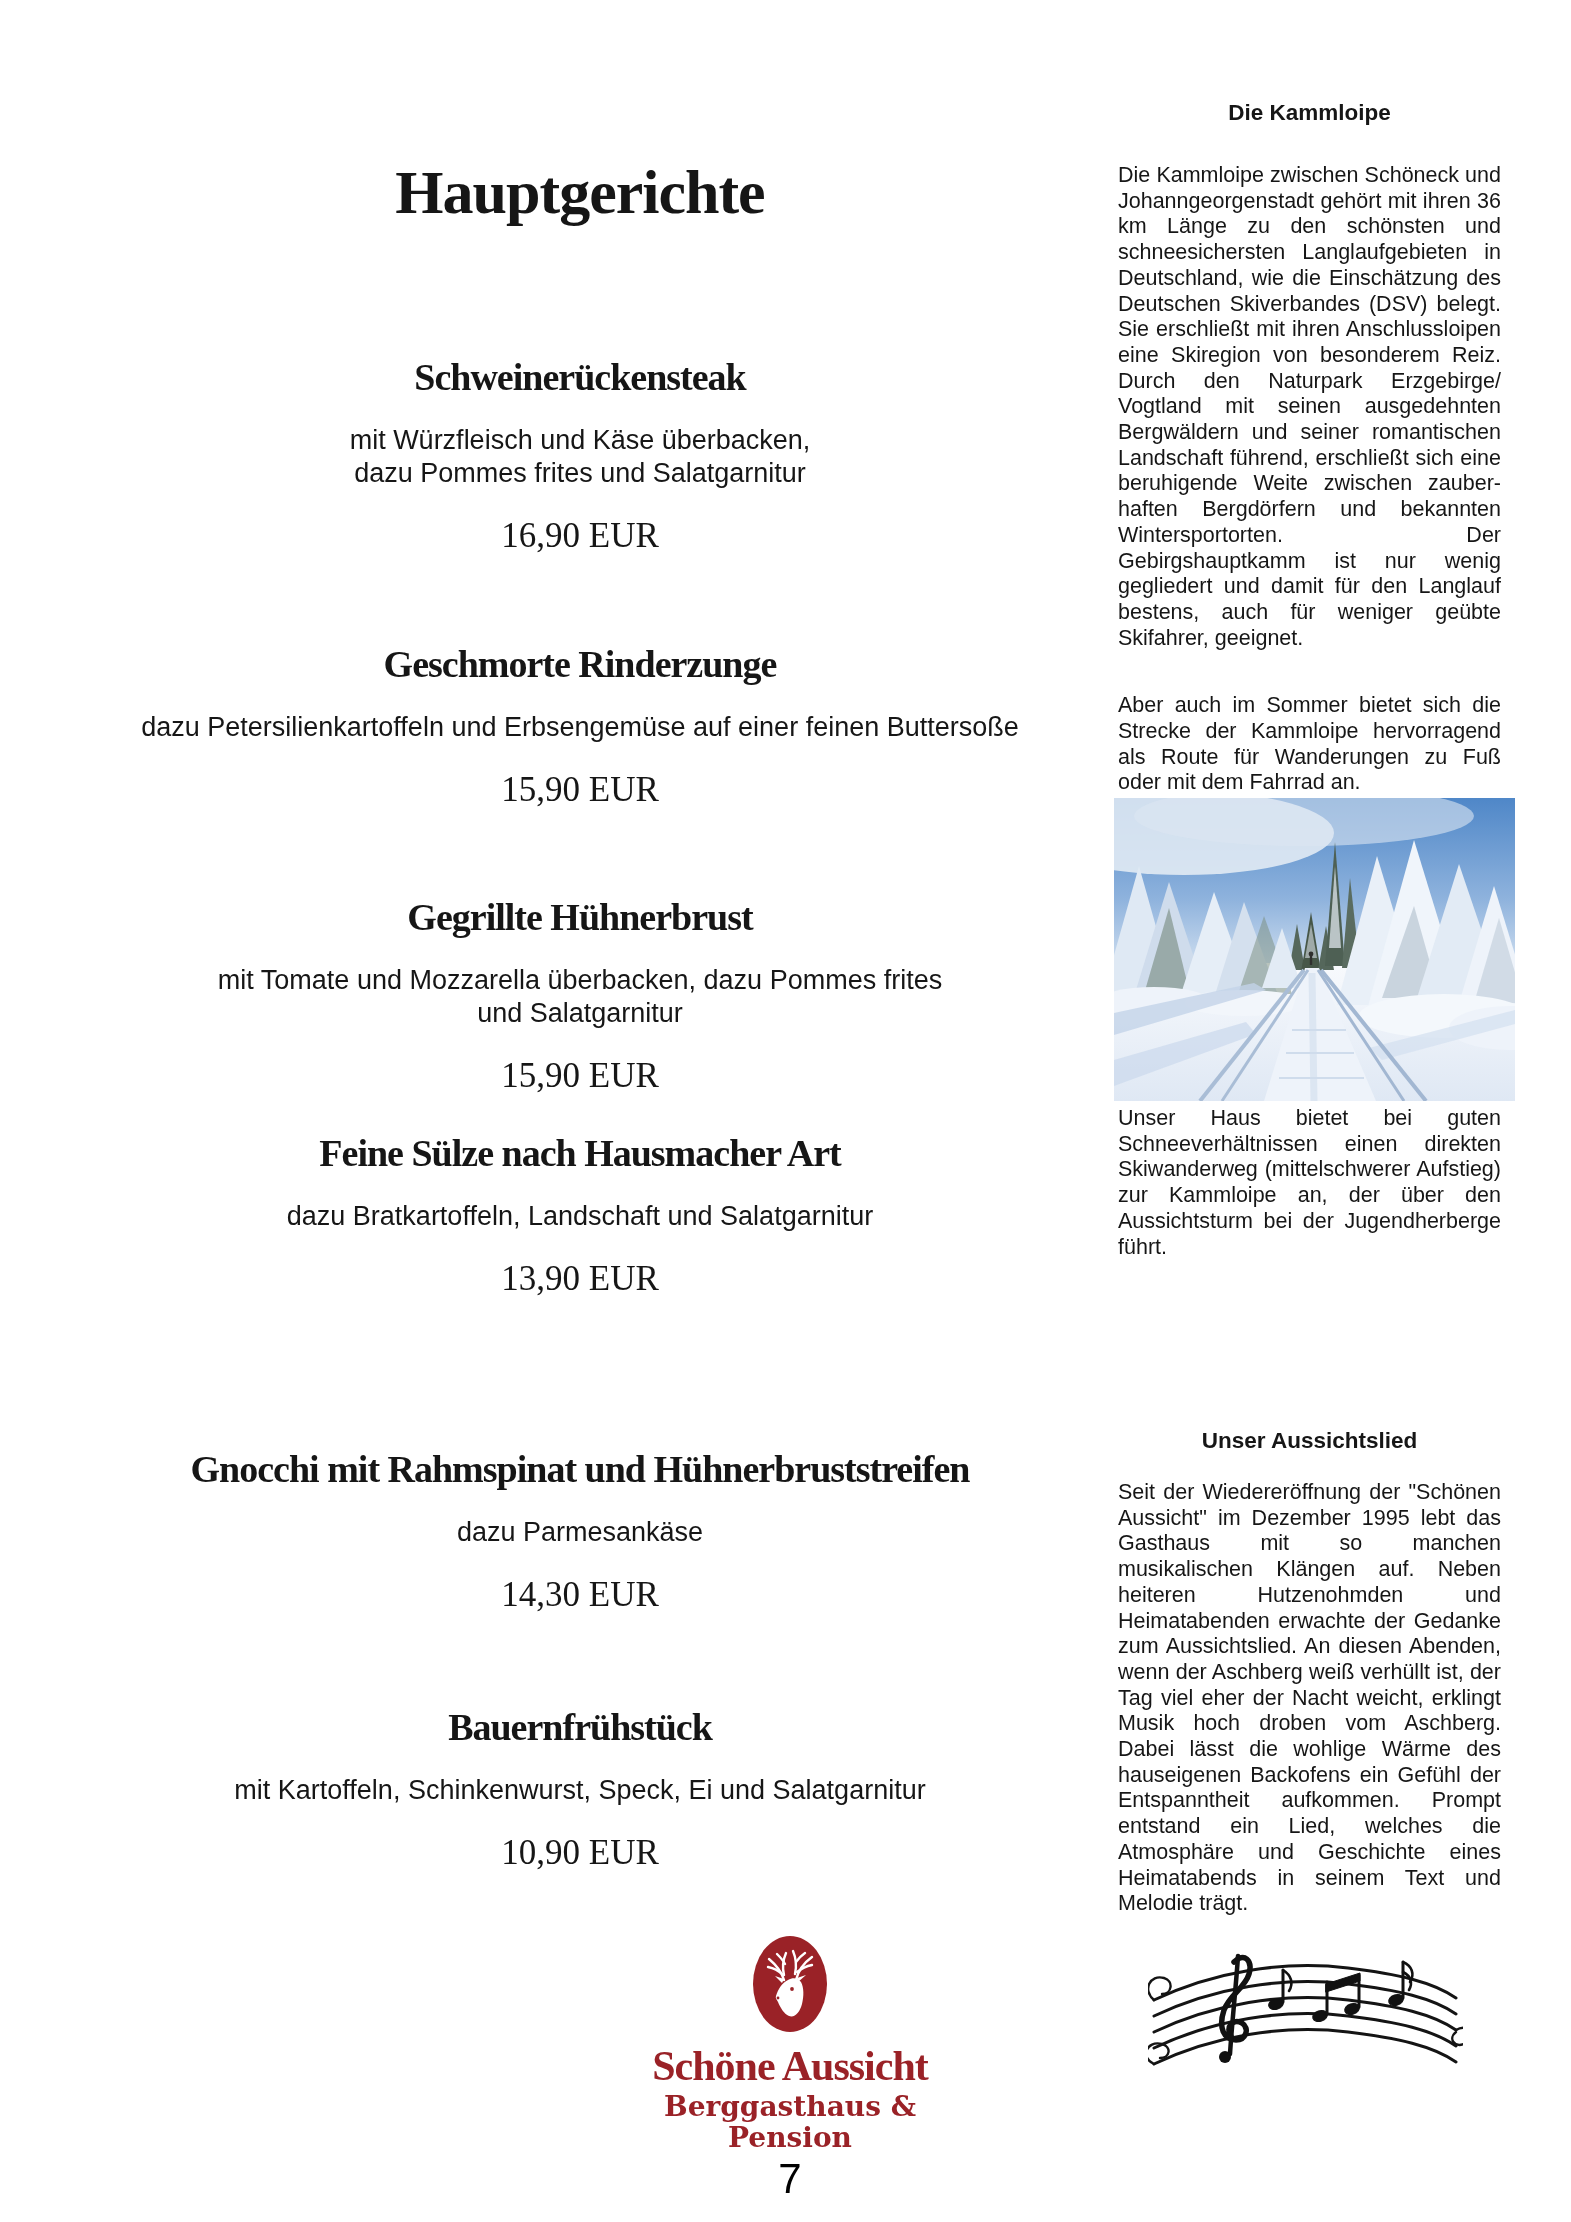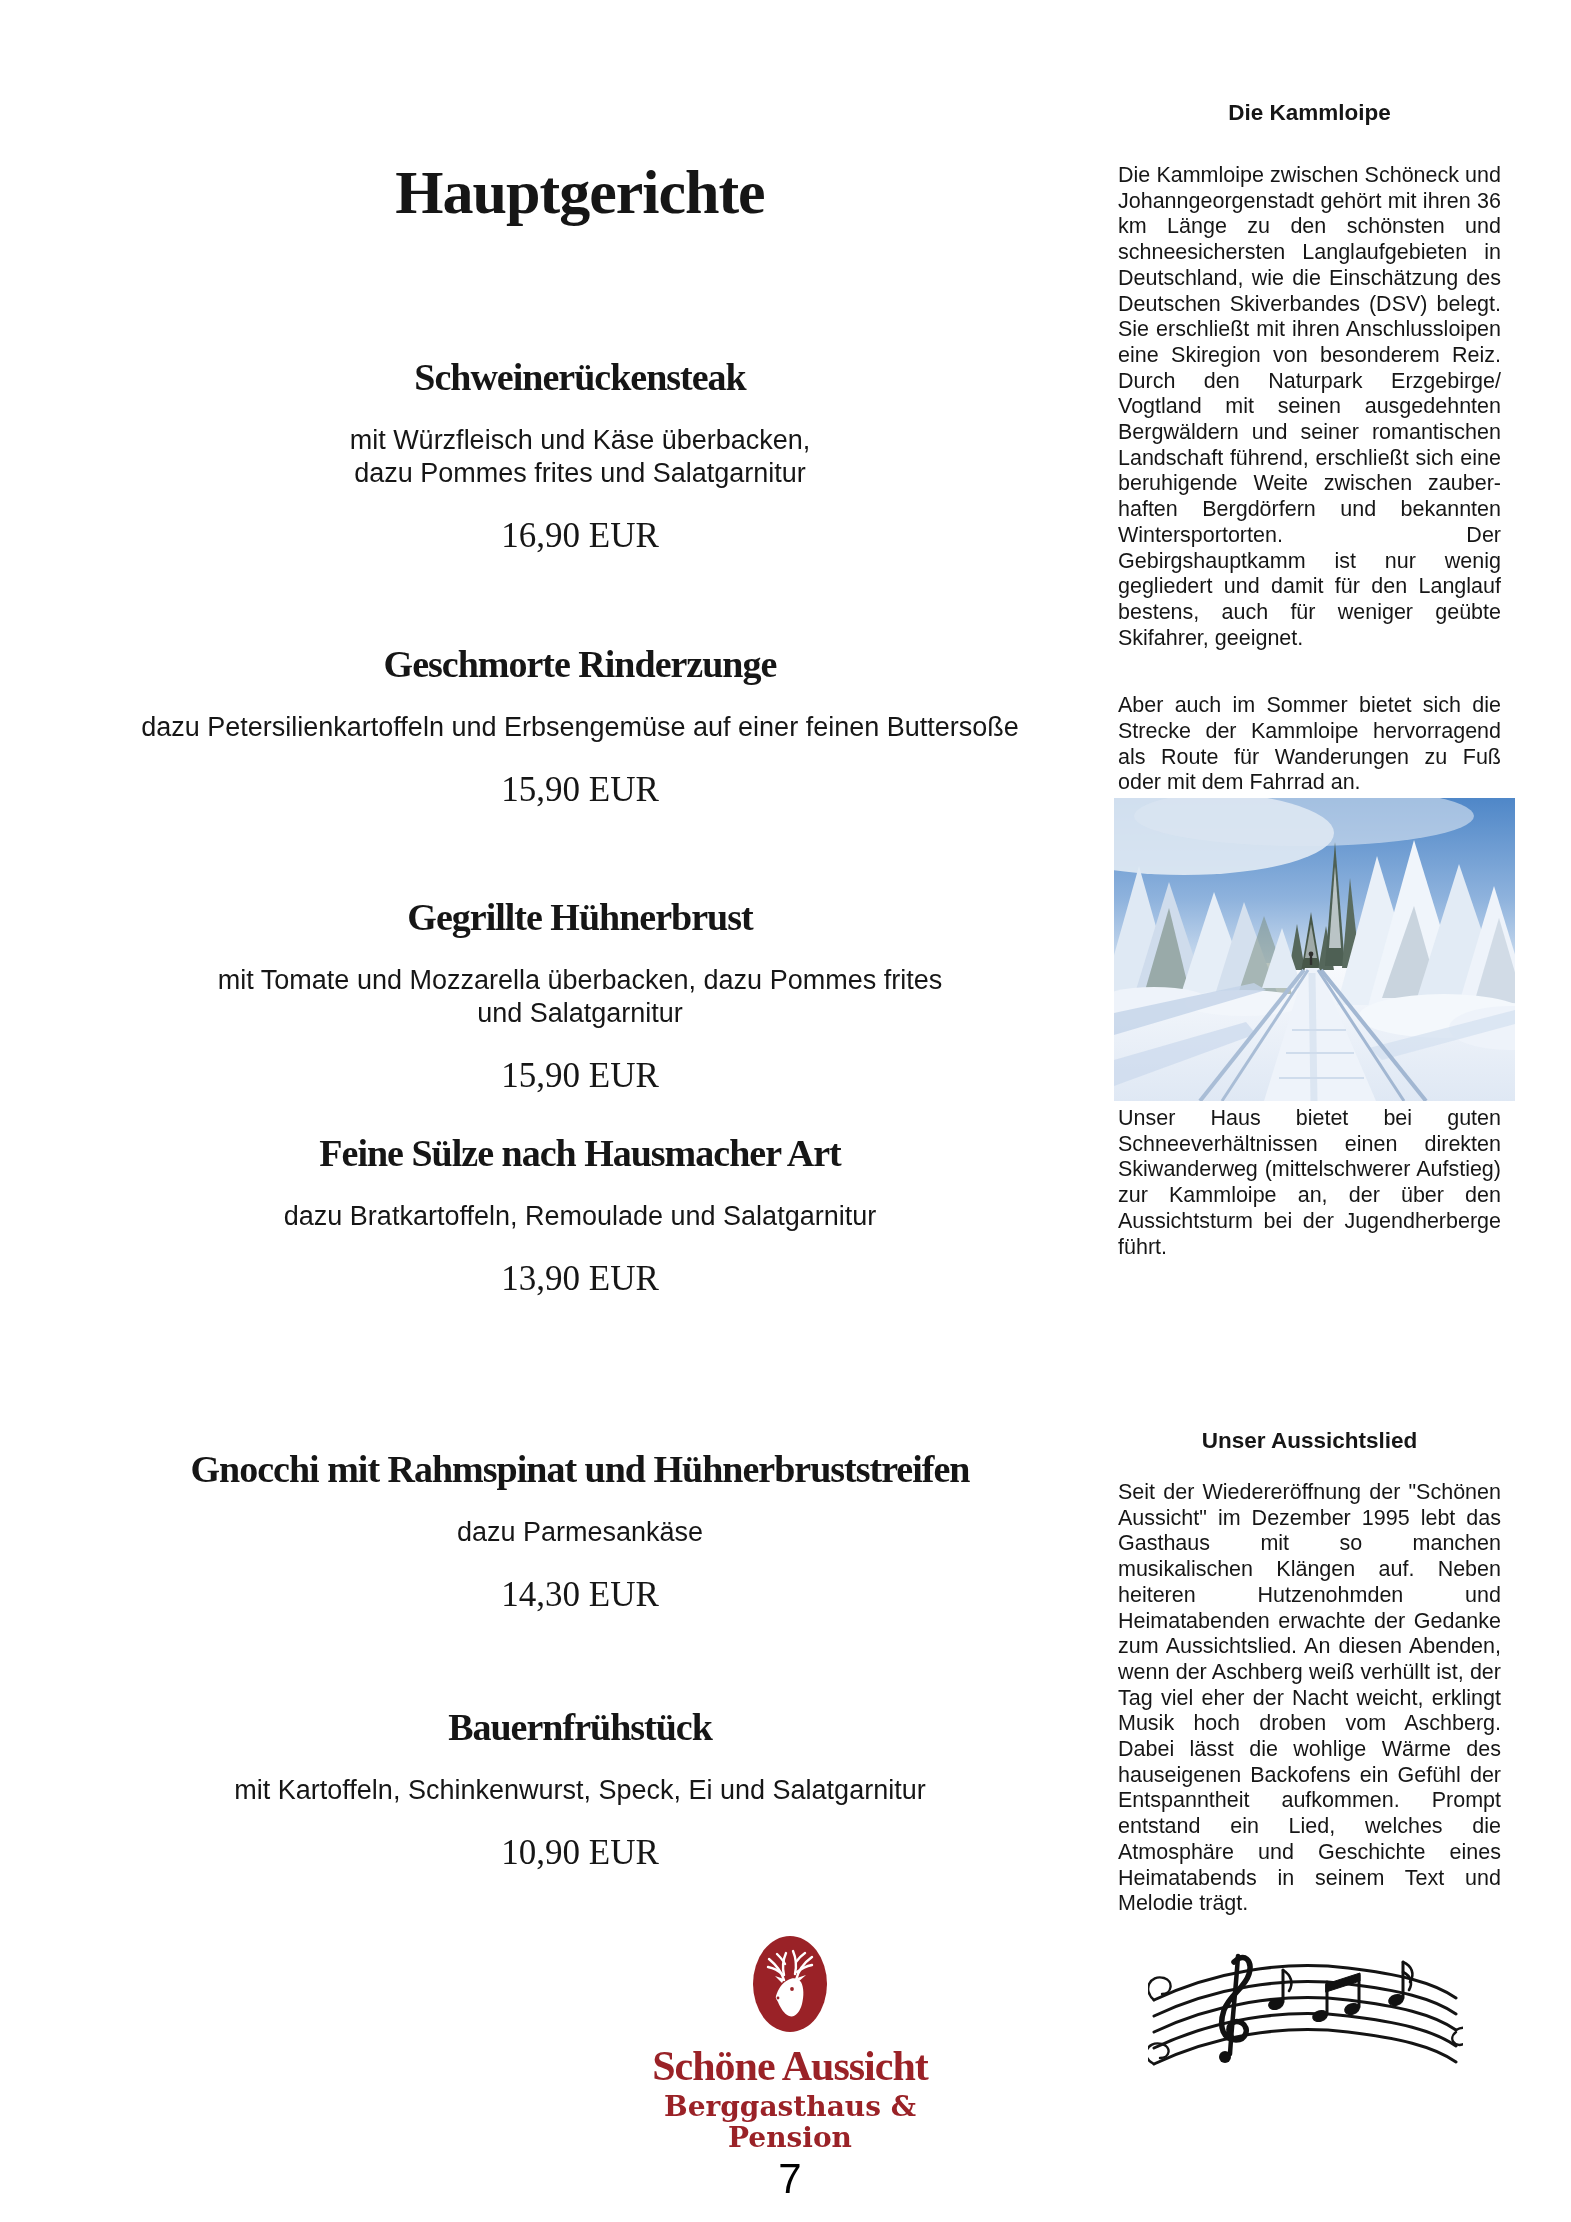--- a/index.html
+++ b/index.html
@@ -59,21 +59,21 @@
 
     <div class="dish d3">
       <h2 class="dish-name fraktur">Gegrillte Hühnerbrust</h2>
       <p class="dish-desc">mit Tomate und Mozzarella überbacken, dazu Pommes frites
 und Salatgarnitur</p>
       <p class="dish-price">15,90 EUR</p>
     </div>
 
     <div class="dish d4">
       <h2 class="dish-name fraktur">Feine Sülze nach Hausmacher Art</h2>
-      <p class="dish-desc">dazu Bratkartoffeln, Remoulade und Salatgarnitur</p>
+      <p class="dish-desc">dazu Bratkartoffeln, Landschaft und Salatgarnitur</p>
       <p class="dish-price">13,90 EUR</p>
     </div>
 
     <div class="dish d5">
       <h2 class="dish-name fraktur">Gnocchi mit Rahmspinat und Hühnerbruststreifen</h2>
       <p class="dish-desc">dazu Parmesankäse</p>
       <p class="dish-price">14,30 EUR</p>
     </div>
 
     <div class="dish d6">

